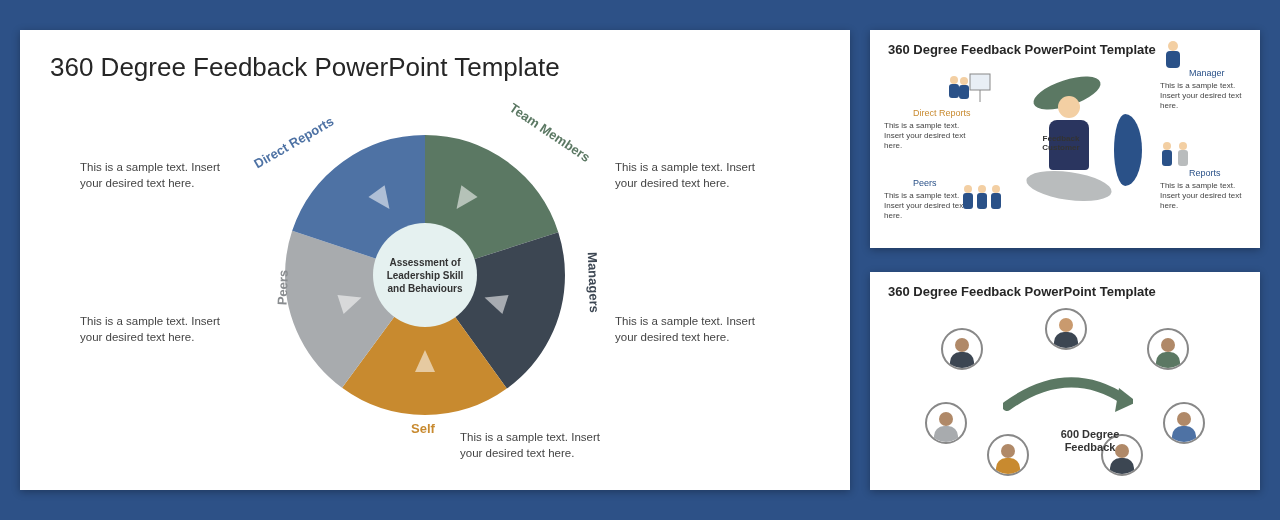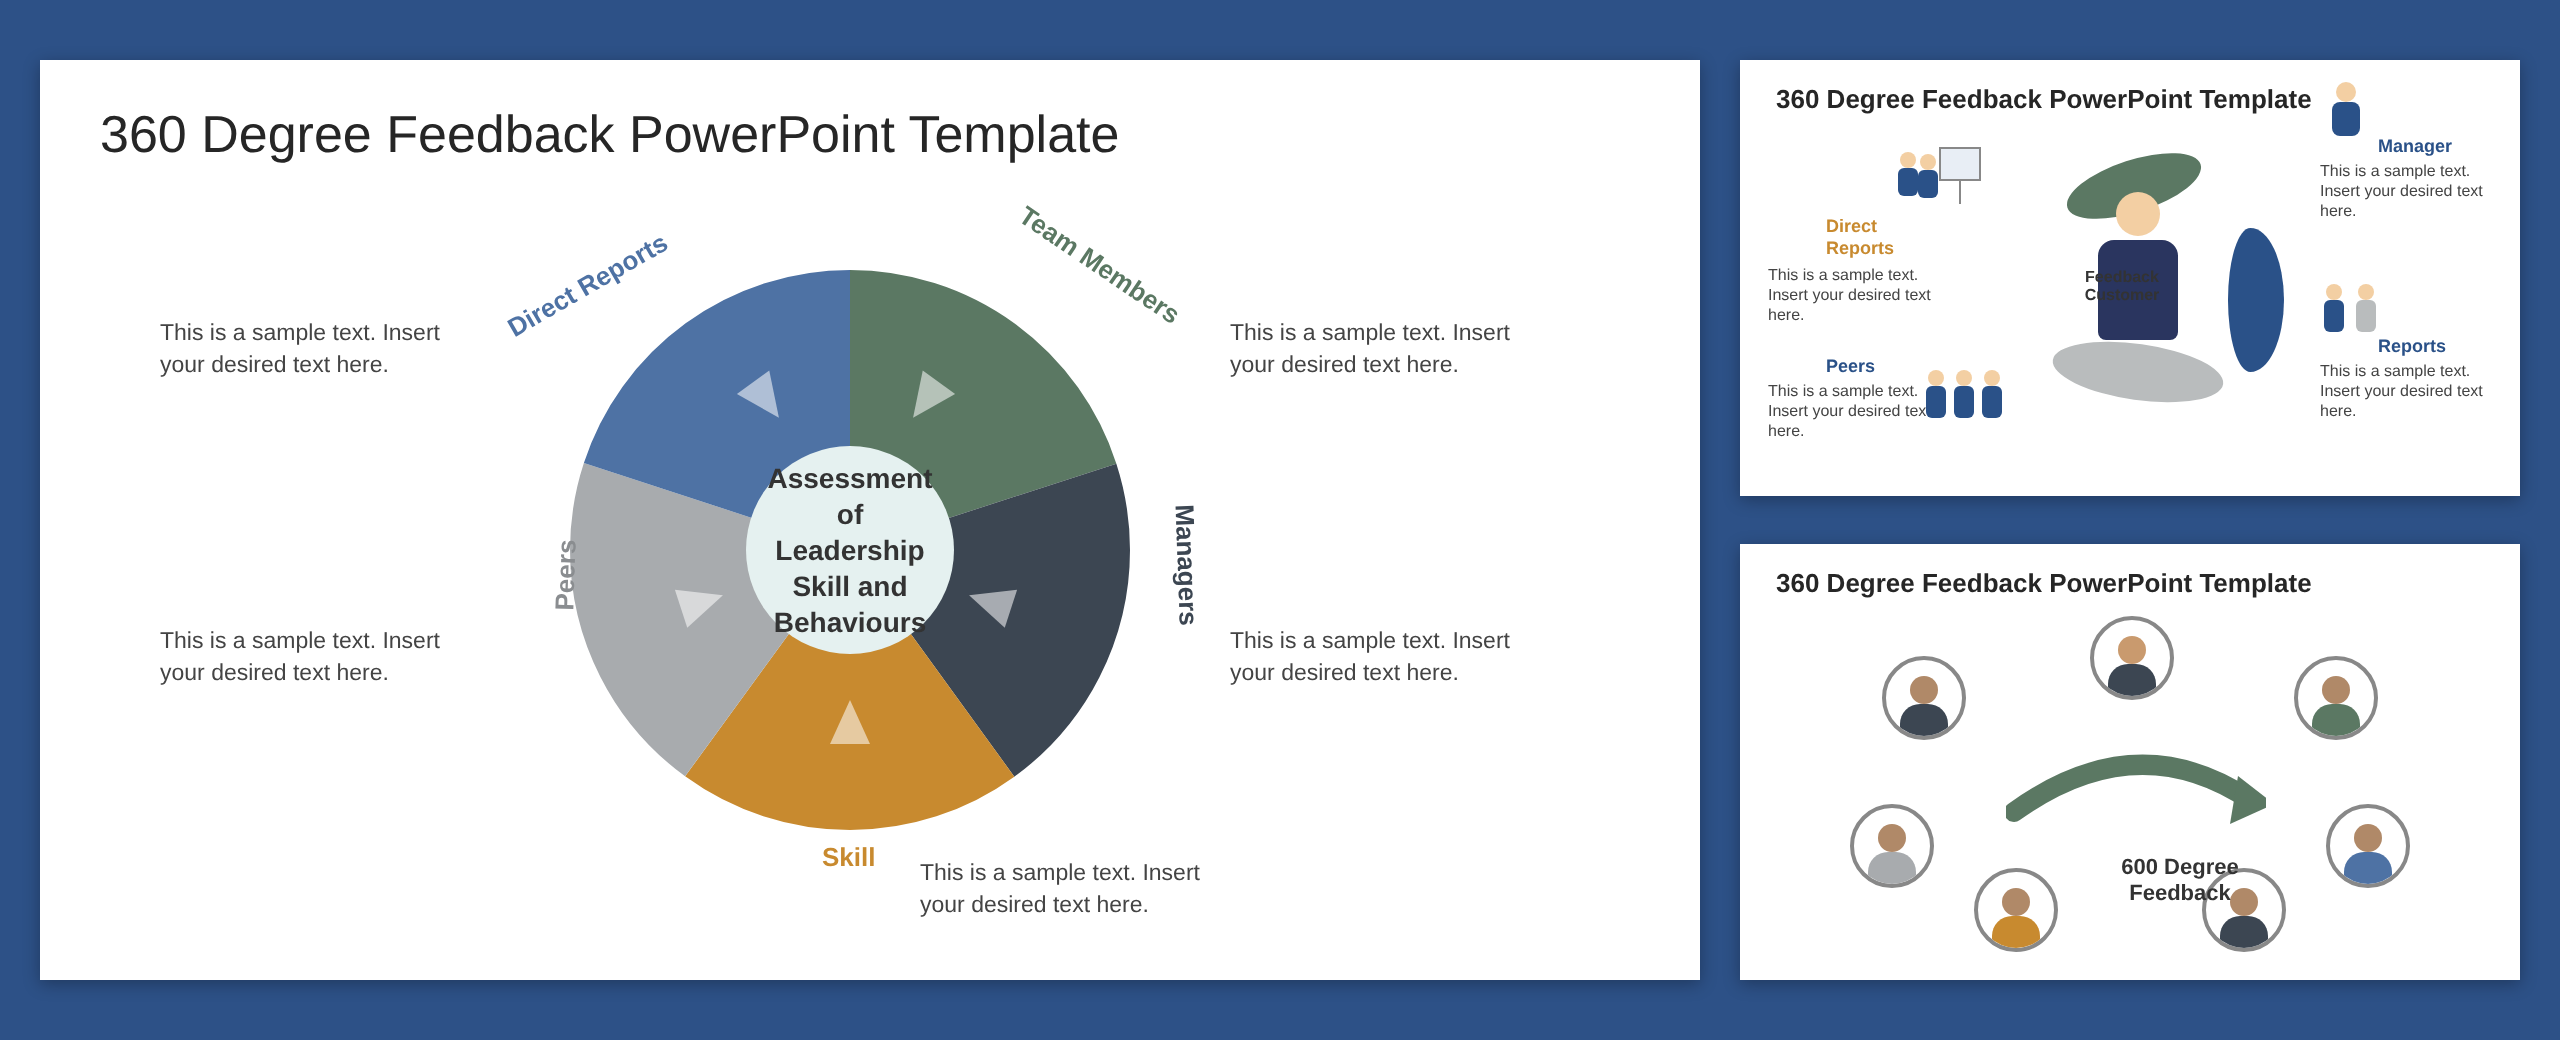--- a/index.html
+++ b/index.html
@@ -53,21 +53,21 @@
   .center-circle {
     position: absolute;
     left: 88px; top: 88px;
     width: 104px; height: 104px;
     border-radius: 50%;
     background: #e5f1f0;
     display: flex;
     align-items: center;
     justify-content: center;
     text-align: center;
-    font-size: 14px;
+    font-size: 10px;
     font-weight: 600;
     color: #333;
     padding: 10px;
     line-height: 1.3;
   }
   .arrow {
     position: absolute;
     width: 0; height: 0;
     border-left: 10px solid transparent;
     border-right: 10px solid transparent;
@@ -108,21 +108,21 @@
     width:130px; height:50px;
   }
   .thumb1-body { position:absolute; top:32px; left:14px; right:14px; bottom:10px; }
   .grp {
     position:absolute;
     font-size:8px;
     color:#444;
     width:90px;
     line-height:1.25;
   }
-  .grp .lbl { font-weight:700; font-size:9px; margin-bottom:2px;padding-left:29px; }
+  .grp .lbl { font-weight:400; font-size:9px; margin-bottom:2px;padding-left:29px; }
   .person-fig {
     position:absolute;
     width:46px; height:78px;
   }
   .blob {
     position:absolute;
     border-radius:50%;
   }
   .mini-people { position:absolute; width:46px; height:34px; }
 </style>
@@ -145,21 +145,21 @@
     
     <span class="arrow" style="left:168px;top:54px;transform:rotate(216deg)"></span>
     <span class="arrow" style="left:200px;top:155px;transform:rotate(288deg)"></span>
     <span class="arrow" style="left:130px;top:215px;transform:rotate(0deg)"></span>
     <span class="arrow" style="left:56px;top:155px;transform:rotate(72deg)"></span>
     <span class="arrow" style="left:88px;top:54px;transform:rotate(144deg)"></span>
 
     
     <span class="seg-label" style="color:#5b7863;left:218px;top:-10px;transform:rotate(34deg)">Team Members</span>
     <span class="seg-label" style="color:#3c4652;left:278px;top:140px;transform:rotate(88deg)">Managers</span>
-    <span class="seg-label" style="color:#c88a2f;left:126px;top:286px;">Skill</span>
+    <span class="seg-label" style="color:#c88a2f;left:126px;top:286px;">Self</span>
     <span class="seg-label" style="color:#8a8d90;left:-20px;top:145px;transform:rotate(-88deg)">Peers</span>
     <span class="seg-label" style="color:#4e72a4;left:-36px;top:0px;transform:rotate(-30deg)">Direct Reports</span>
   </div>
 
   <div class="desc" style="left:595px;top:130px">This is a sample text. Insert your desired text here.</div>
   <div class="desc" style="left:595px;top:284px">This is a sample text. Insert your desired text here.</div>
   <div class="desc" style="left:440px;top:400px">This is a sample text. Insert your desired text here.</div>
   <div class="desc" style="left:60px; top:284px">This is a sample text. Insert your desired text here.</div>
   <div class="desc" style="left:60px; top:130px">This is a sample text. Insert your desired text here.</div>
 </div>

